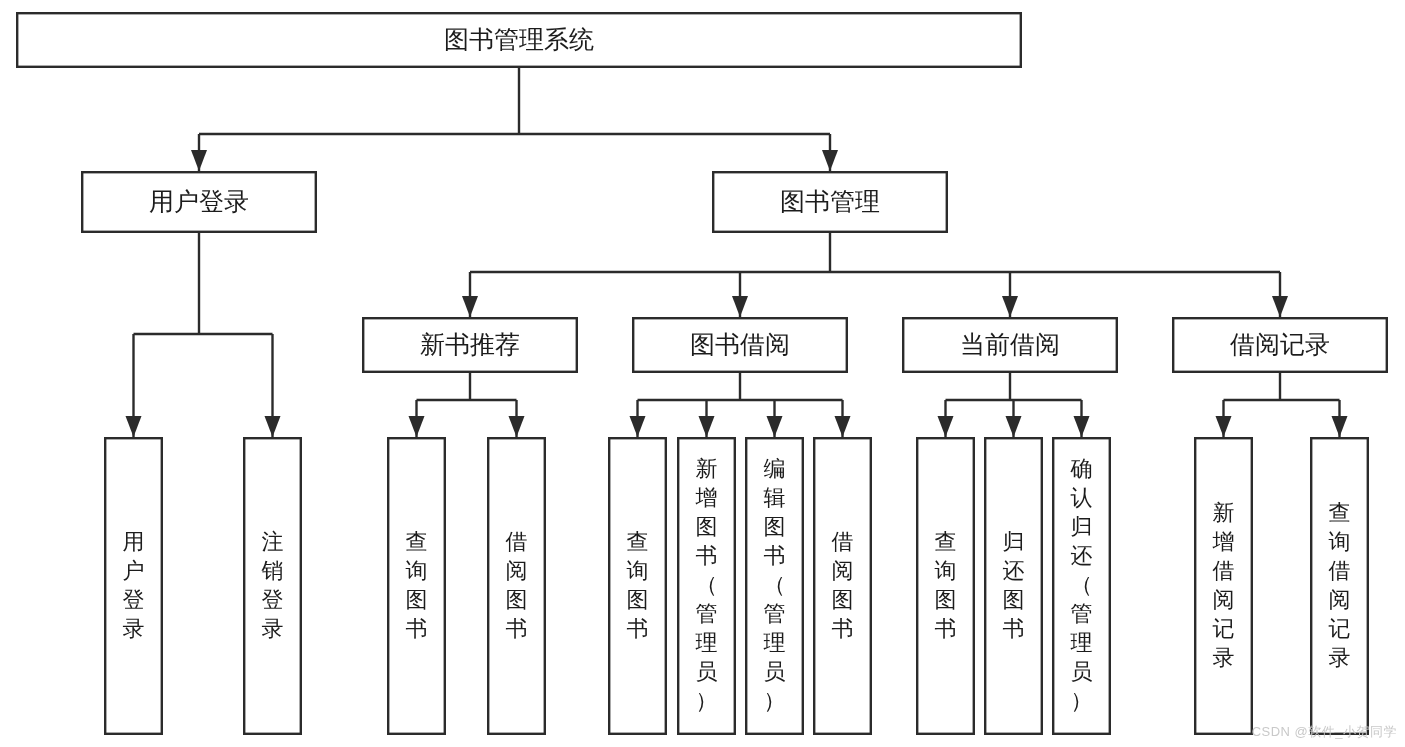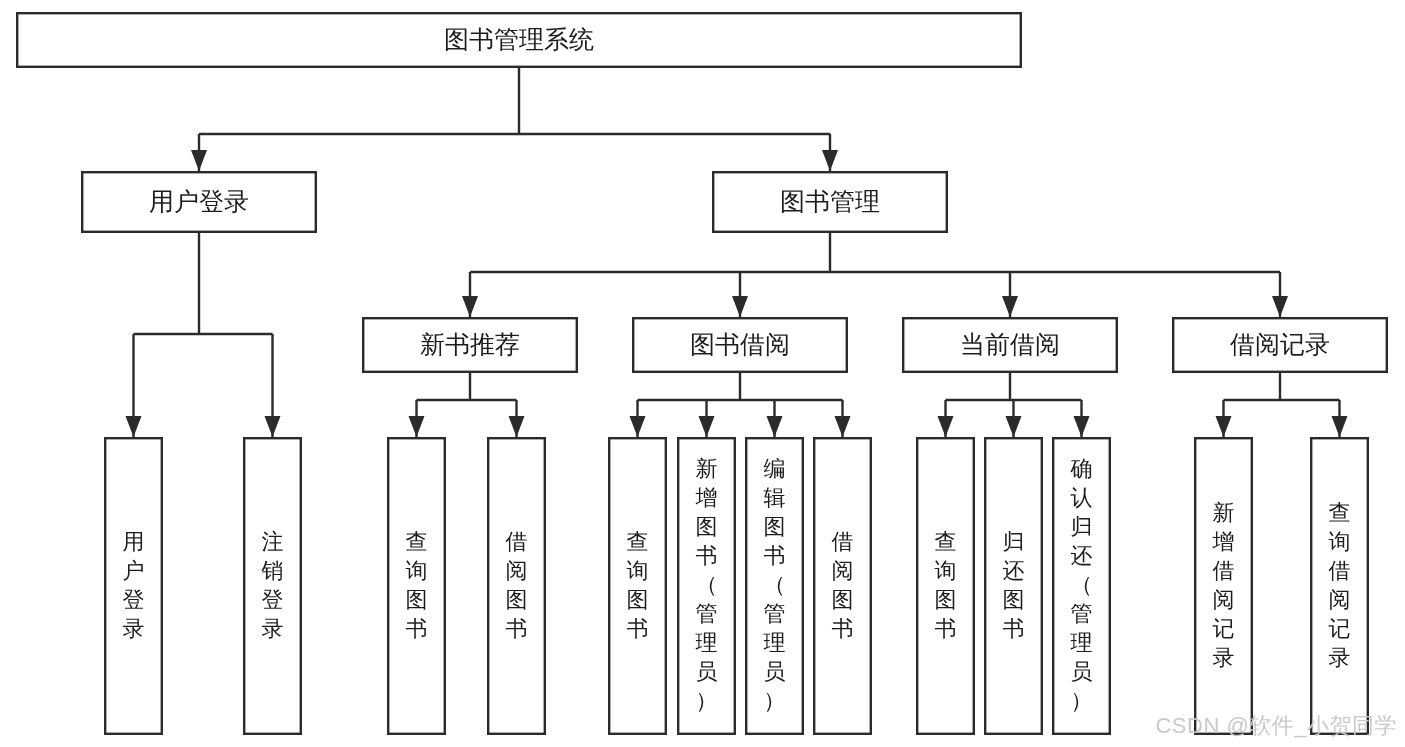--- a/index.html
+++ b/index.html
@@ -45,21 +45,21 @@
   }
   .arrow-head {
     fill: #2b2b2b;
     stroke: none;
   }
   .watermark {
     position: absolute;
     right: 8px;
     bottom: 6px;
     font-family: "Liberation Sans", "DejaVu Sans", sans-serif;
-    font-size: 22px;
+    font-size: 13px;
     color: #c9c9c9;
     white-space: nowrap;
     pointer-events: none;
     letter-spacing: 0.5px;
     margin-left: 36px;
   }
 </style>
 </head>
 <body>
 

